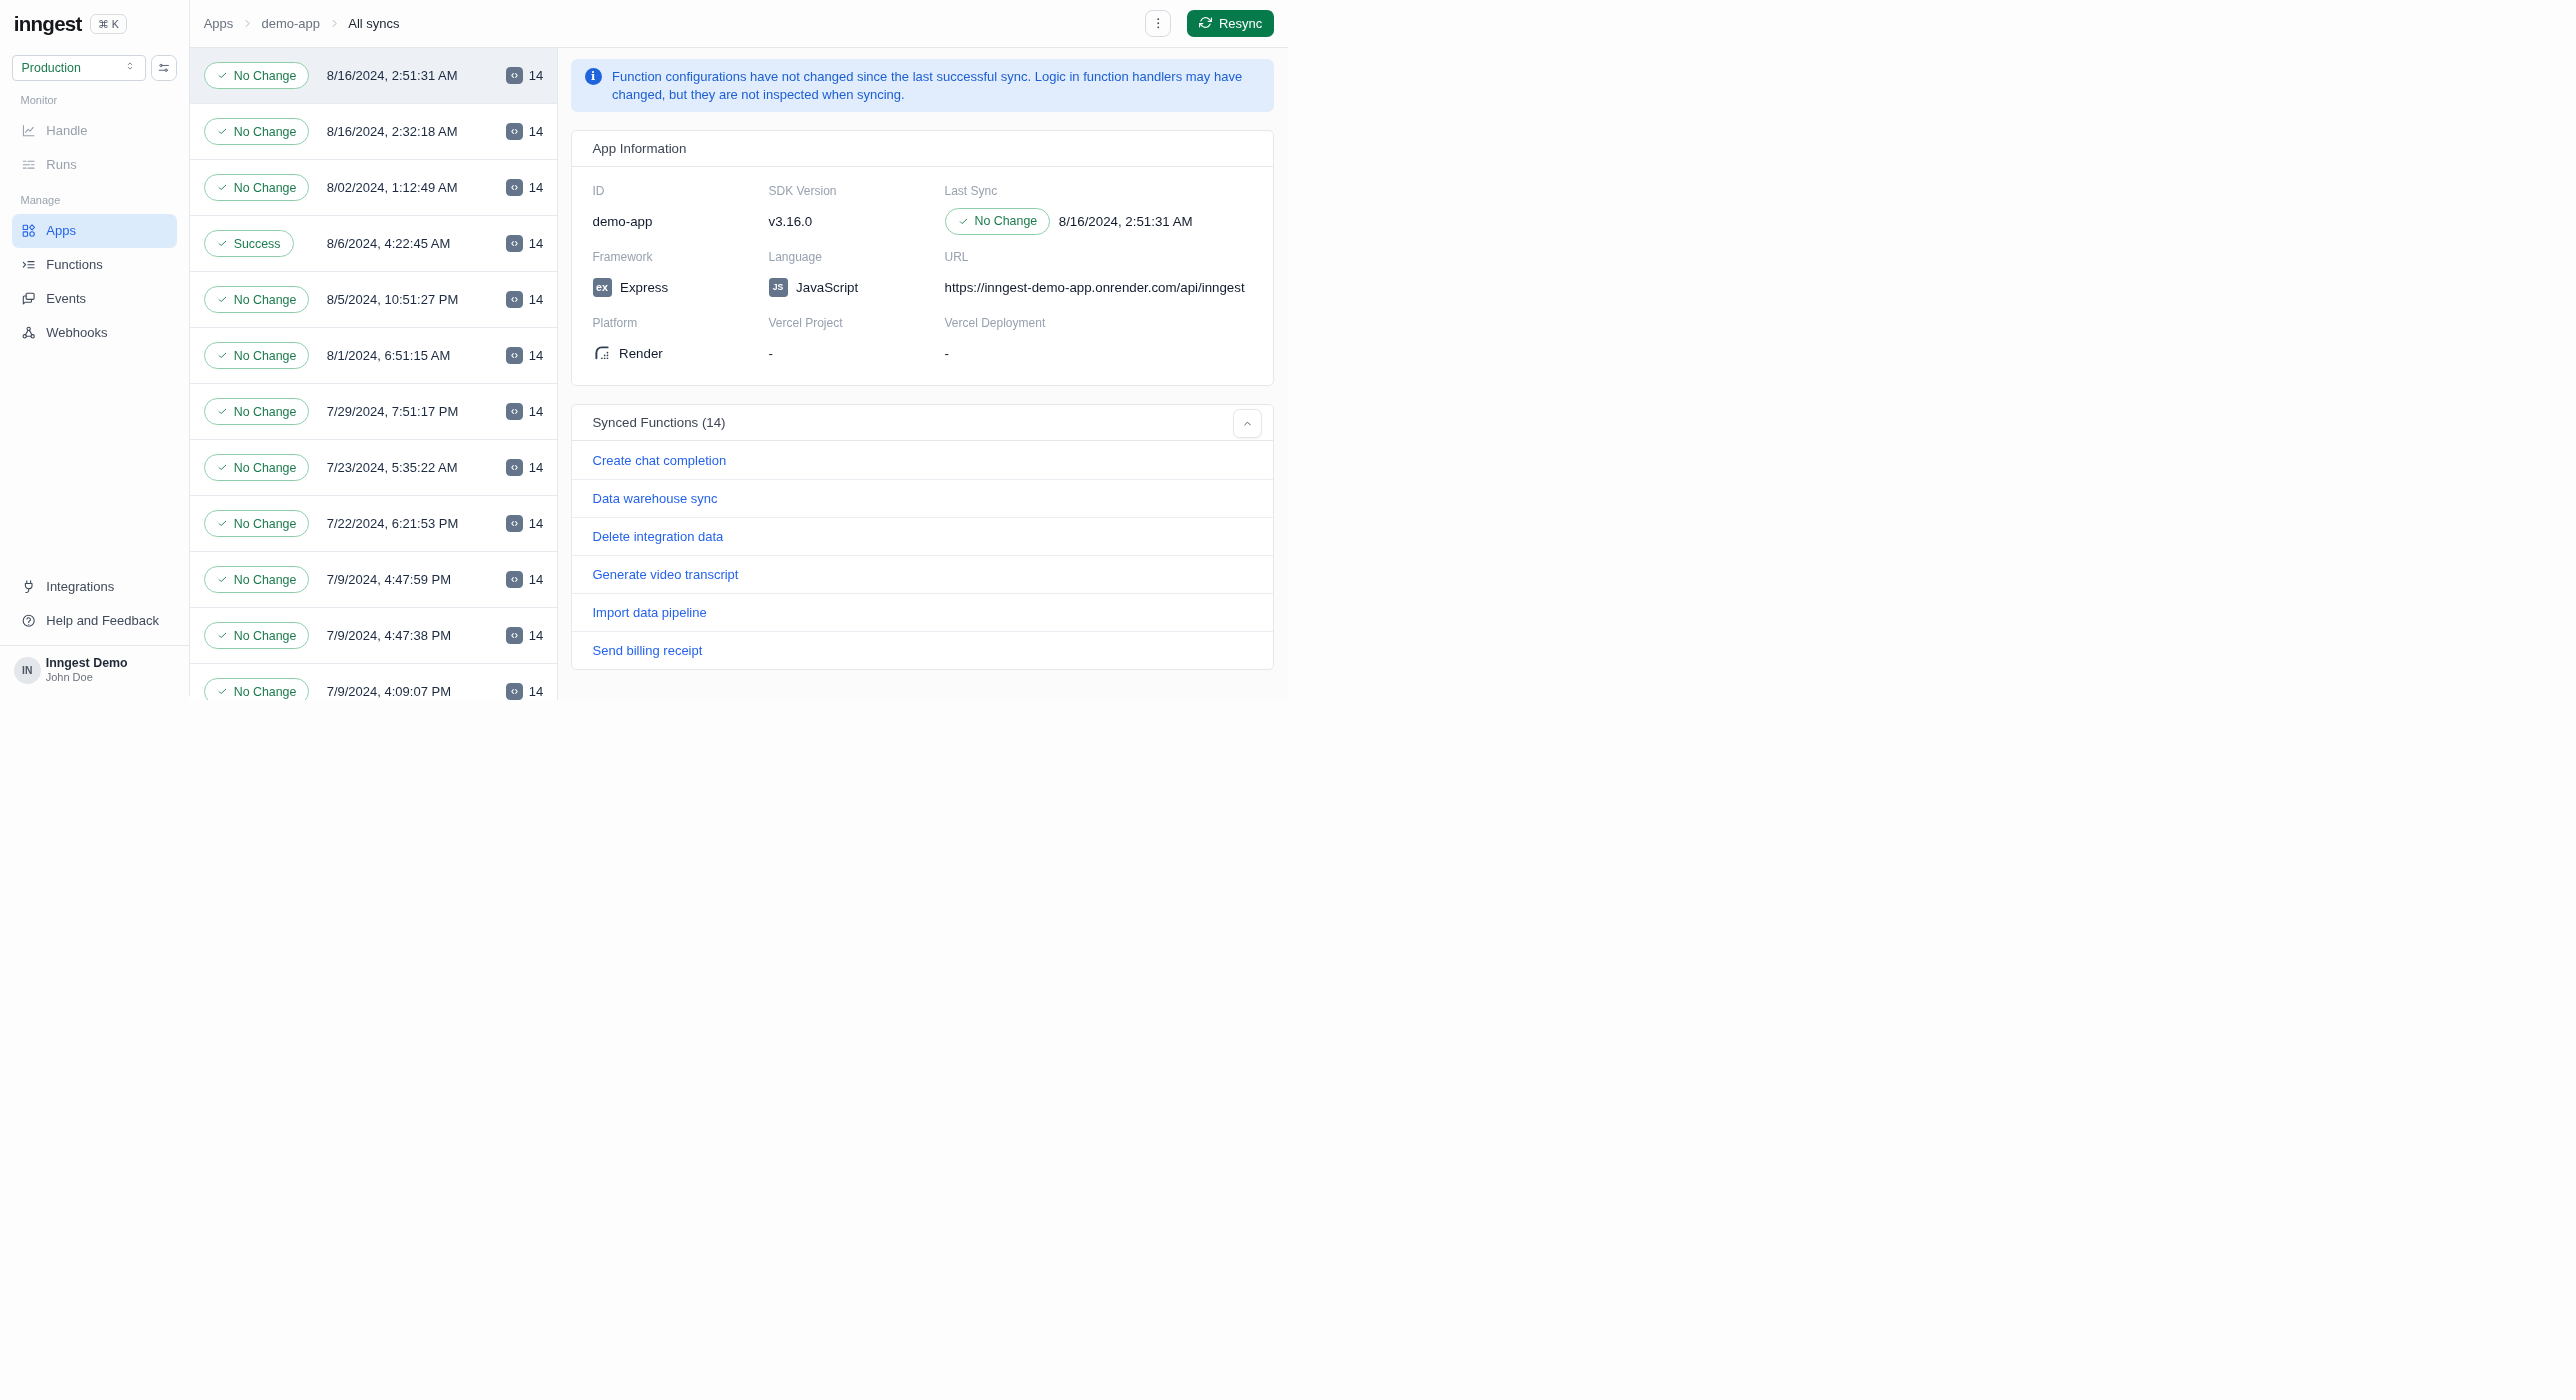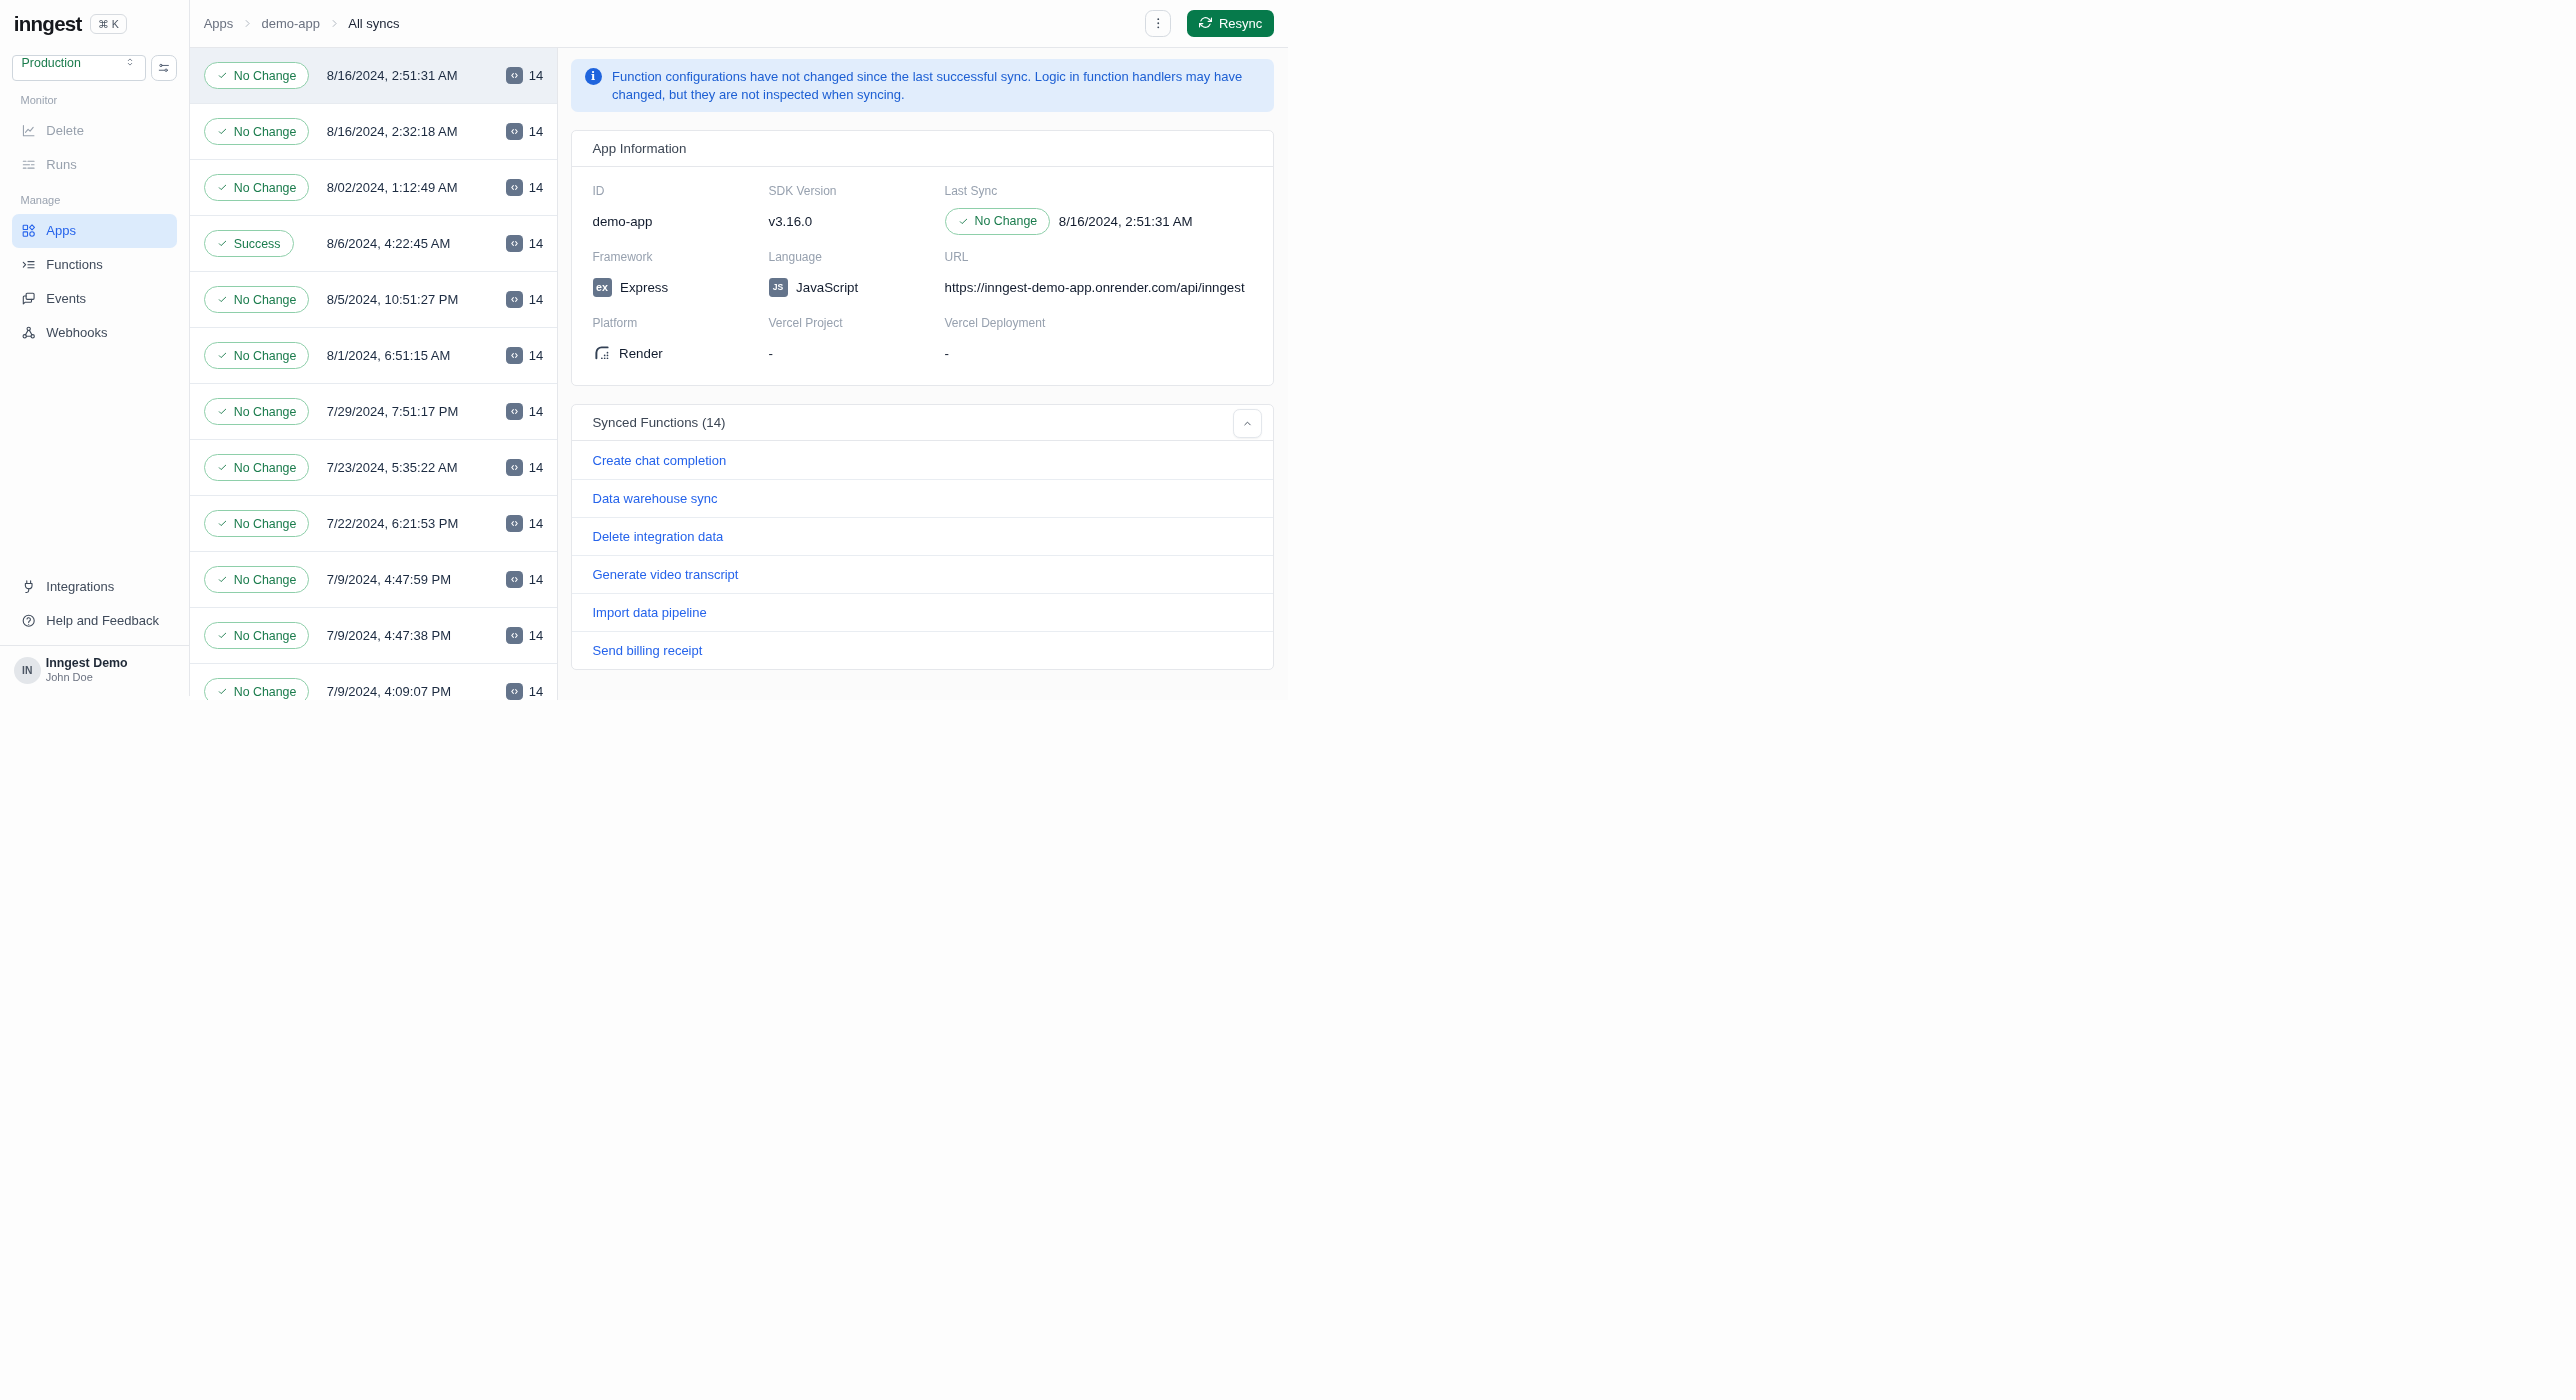--- a/index.html
+++ b/index.html
@@ -8,21 +8,21 @@
   .app { position: relative; width: 1288px; height: 700px; background: #fdfdfd; overflow: hidden; }
 
   
   .sidebar { position: absolute; left: 0; top: 0; bottom: 4px; width: 190px; background: #fdfdfd;
              border-right: 0.9px solid #e5e7eb; display: flex; flex-direction: column; padding: 0 12px; }
   .logo-row { height: 48px; display: flex; align-items: center; gap: 8.6px; padding: 0 1.7px; }
   .logo { font-size: 20.5px; font-weight: 700; letter-spacing: -0.7px; color: #16181d; }
   .kbd { border: 0.9px solid #d7dbe0; border-radius: 6px; padding: 2.6px 6.8px; font-size: 10.7px; color: #4b5563; }
   .env-row { display: flex; gap: 5.1px; margin-top: 6.8px; }
   .env-select { flex: 1; height: 26px; border: 0.9px solid #cfd6dd; border-radius: 4px; background: #fff;
-                display: flex; padding: 0 8.6px; color: var(--badge-green-text, #1b7c4d);
+                display: flex; align-items: center; padding: 0 8.6px; color: var(--badge-green-text, #1b7c4d);
                 font-size: 12.4px; font-weight: 500; cursor: pointer; }
   .env-select .ud { margin-left: auto; color: #5a6676; }
   .icon-btn { width: 26px; height: 26px; border: 0.9px solid #cfd6dd; border-radius: 6.8px; background: #fff;
               color: #475569; display: flex; align-items: center; justify-content: center; cursor: pointer; }
   .section-label { font-size: 11px; color: #9aa3b0; margin: 12px 8.6px 5.1px; line-height: 15.4px; }
   .nav-item { height: 34px; display: flex; align-items: center; gap: 10.3px; padding: 0 8.6px;
               border-radius: 6.8px; font-size: 13px; color: #3f4a5a; cursor: pointer; }
   .nav-item svg { width: 15.4px; height: 15.4px; flex: none; }
   .nav-item.muted { color: #98a1ad; }
   .nav-item.active { background: var(--active-item-bg, #dcebfc); color: var(--active-item-blue, #2563eb); }
@@ -128,21 +128,21 @@
           </svg>
         </div>
     </div>
     <nav id="nav-sections">
         <div class="section-label">Monitor</div>
         <div class="nav-item muted">
         <svg class="" viewBox="0 0 24 24" fill="none" stroke="currentColor" stroke-width="1.7" stroke-linecap="round" stroke-linejoin="round">
             <path d="M3.8 4v16h16.4"></path>
             <path d="M7 14.6l4-4.8 3.2 3 4.8-6"></path>
           </svg>
-          <span>Delete</span>
+          <span>Handle</span>
         </div>
         <div class="nav-item muted">
         <svg class="" viewBox="0 0 24 24" fill="none" stroke="currentColor" stroke-width="1.7" stroke-linecap="round" stroke-linejoin="round">
             <path d="M3.6 6.6h4.2M10.8 6.6h9.6M3.6 12h9.6M16.2 12h4.2M3.6 17.4h4.2M10.8 17.4h9.6"></path>
           </svg>
           <span>Runs</span>
         </div>
         <div class="section-label">Manage</div>
         <div class="nav-item active">
         <svg class="" viewBox="0 0 24 24" fill="none" stroke="currentColor" stroke-width="1.7" stroke-linecap="round" stroke-linejoin="round">

